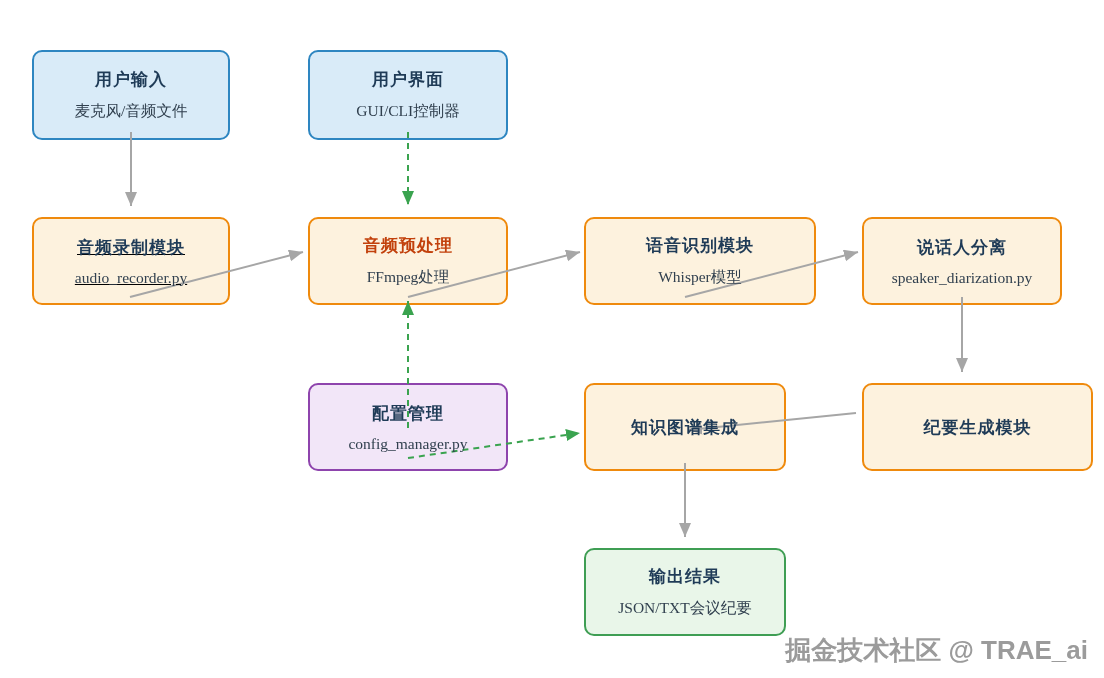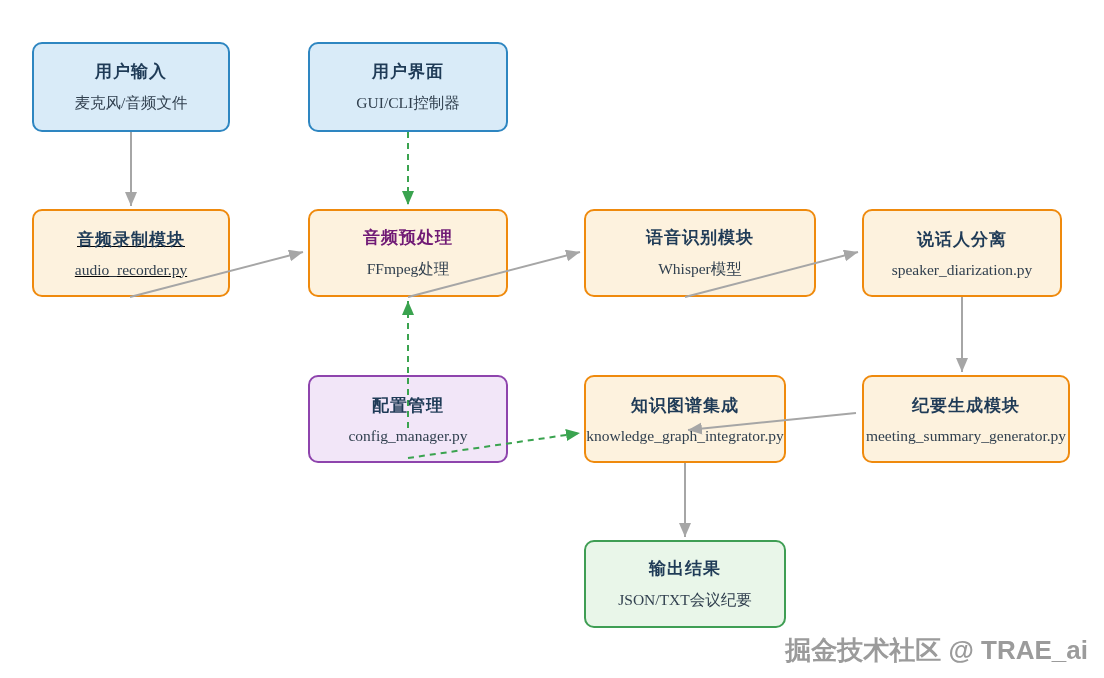--- a/index.html
+++ b/index.html
@@ -11,20 +11,21 @@
     font-family:"Liberation Serif","DejaVu Serif",serif;
   }
   .node{
     position:absolute;
     box-sizing:border-box;
     border:2.5px solid #888;
     border-radius:10px;
     display:flex;flex-direction:column;
     align-items:center;justify-content:center;
     gap:10px;
+    margin-top:8px;
   }
   .node-title{
     position:relative;z-index:3;
     font-size:17px;font-weight:bold;
     white-space:nowrap;
     letter-spacing:1px;
   }
   .node-subtitle{
     position:relative;z-index:3;
     font-size:15.5px;
@@ -56,42 +57,40 @@
       </div>
       <div class="node" style="left: 308px; top: 42px; width: 200px; height: 90px; background: rgb(217, 235, 248); border-color: rgb(46, 134, 193);">
         <div class="node-title" style="color: rgb(31, 59, 87); font-family: Liberation Serif, serif;">用户界面</div>
         <div class="node-subtitle" style="color: rgb(49, 64, 79);">GUI/CLI控制器</div>
       </div>
       <div class="node" style="left: 32px; top: 209px; width: 198px; height: 88px; background: rgb(253, 242, 222); border-color: rgb(239, 138, 13); text-decoration: underline;">
         <div class="node-title" style="color: rgb(31, 59, 87);">音频录制模块</div>
         <div class="node-subtitle" style="color: rgb(49, 64, 79); text-align: center;">audio_recorder.py</div>
       </div>
       <div class="node" style="left: 308px; top: 209px; width: 200px; height: 88px; background: rgb(253, 242, 222); border-color: rgb(239, 138, 13);">
-        <div class="node-title" style="color: #701a75;">音频预处理</div>
+        <div class="node-title" style="color: #c2410c;">音频预处理</div>
         <div class="node-subtitle" style="color: rgb(49, 64, 79);">FFmpeg处理</div>
       </div>
       <div class="node" style="left: 584px; top: 209px; width: 232px; height: 88px; background: rgb(253, 242, 222); border-color: rgb(239, 138, 13);">
         <div class="node-title" style="color: rgb(31, 59, 87);">语音识别模块</div>
         <div class="node-subtitle" style="color: rgb(49, 64, 79);">Whisper模型</div>
       </div>
       <div class="node" style="left: 862px; top: 209px; width: 200px; height: 88px; background: rgb(253, 242, 222); border-color: rgb(239, 138, 13);">
         <div class="node-title" style="color: rgb(31, 59, 87);">说话人分离</div>
         <div class="node-subtitle" style="color: rgb(49, 64, 79);">speaker_diarization.py</div>
       </div>
       <div class="node" style="left: 308px; top: 375px; width: 200px; height: 88px; background: rgb(242, 230, 248); border-color: rgb(142, 68, 173);">
         <div class="node-title" style="color: rgb(31, 59, 87);">配置管理</div>
         <div class="node-subtitle" style="color: rgb(49, 64, 79);">config_manager.py</div>
       </div>
       <div class="node" style="left: 584px; top: 375px; width: 202px; height: 88px; background: rgb(253, 242, 222); border-color: rgb(239, 138, 13);">
         <div class="node-title" style="color: rgb(31, 59, 87);">知识图谱集成</div>
-        <div class="node-subtitle" style="color: rgb(49, 64, 79);">knowledge_graph_integrator.py</div>
       </div>
-      <div class="node" style="left: 862px; top: 375px; width: 208px; height: 88px; background: rgb(253, 242, 222); border-color: rgb(239, 138, 13);">
+      <div class="node" style="left: 862px; top: 375px; width: 231px; height: 88px; background: rgb(253, 242, 222); border-color: rgb(239, 138, 13);">
         <div class="node-title" style="color: rgb(31, 59, 87);">纪要生成模块</div>
-        <div class="node-subtitle" style="color: rgb(49, 64, 79);">meeting_summary_generator.py</div>
       </div>
       <div class="node" style="left: 584px; top: 540px; width: 202px; height: 88px; background: rgb(233, 246, 233); border-color: rgb(63, 158, 84);">
         <div class="node-title" style="color: rgb(31, 59, 87);">输出结果</div>
         <div class="node-subtitle" style="color: rgb(49, 64, 79);">JSON/TXT会议纪要</div>
       </div>
     </div>
 
   <svg id="edge-layer" xmlns="http://www.w3.org/2000/svg">
     <defs>
       <marker id="arrow-gray" markerUnits="userSpaceOnUse" markerWidth="16" markerHeight="14" refX="14" refY="6" orient="auto">

